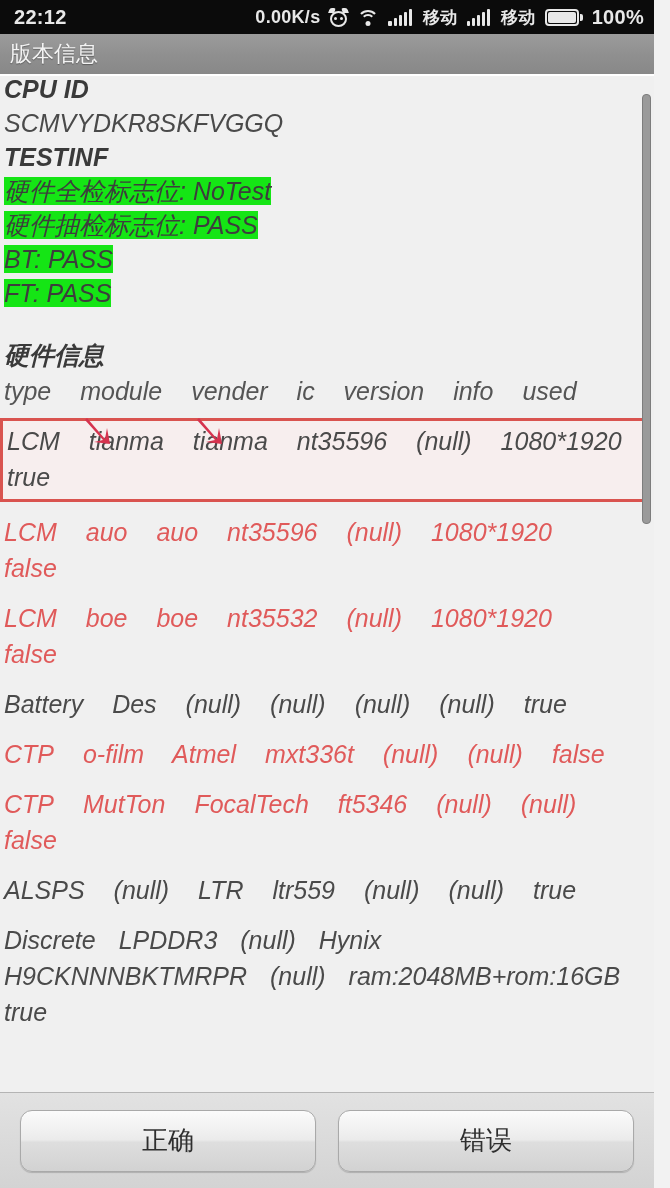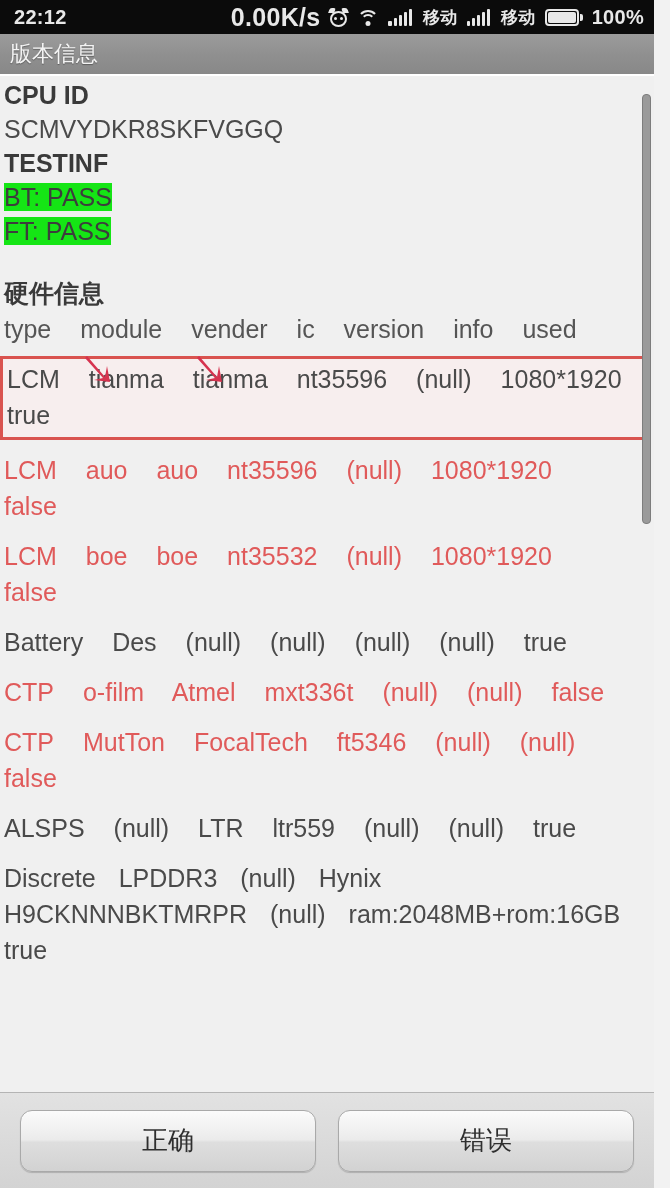--- a/index.html
+++ b/index.html
@@ -22,21 +22,21 @@
     background: #0b0b0b;
     color: #e8e8e8;
     display: flex; align-items: center;
     padding: 0 10px 0 14px;
     font-size: 20px; font-weight: bold;
     letter-spacing: .3px;
   }
   #statusbar .clock { flex: 0 0 auto; }
   #statusbar .spacer { flex: 1 1 auto; }
   #statusbar .sb-item { margin-left: 9px; display: flex; align-items: center; }
-  #statusbar .netspeed { font-size: 25px; font-weight: bold; }
+  #statusbar .netspeed { font-size: 18px; font-weight: bold; }
   .cn { font-size: 17px; font-weight: bold; }
 
   .ic { display: inline-block; }
   
   .alarm-ic { width: 19px; height: 19px; position: relative; }
   .alarm-ic .body {
     position: absolute; left: 1px; top: 3px; width: 17px; height: 16px;
     border: 2.5px solid #e8e8e8; border-radius: 50%;
   }
   .alarm-ic .ear-l, .alarm-ic .ear-r {
@@ -105,21 +105,22 @@
     color: #f4f4f4; font-size: 22px; font-weight: normal;
     text-shadow: 0 1px 1px rgba(0,0,0,.35);
   }
 
   
   #content {
     position: relative;
     flex: 1 1 auto;
     background: #f0f0f0;
     overflow: hidden;
-    padding: 12px 0 0 4px;
+    padding: 6px 0 0 4px;
+    font-style: italic;
   }
   .info-line {
     font-size: 25px; color: #4a4a4a; line-height: 34px;
     white-space: nowrap;
   }
   .info-line.bold { font-weight: bold; color: #3a3a3a; }
   .info-line.clipped-top { margin-top: -10px; }
   .hl { background: #15e515; }
   .hl-text { color: #3d3d3d; }
 
@@ -247,20 +248,26 @@
   <div id="titlebar">
     <span class="title">版本信息</span>
   </div>
 
   <div id="content">
 
     <div class="info-line bold clipped-top">CPU ID</div>
     <div class="info-line">SCMVYDKR8SKFVGGQ</div>
     <div class="info-line bold">TESTINF</div>
 
+    <div class="info-line">
+      <span class="hl hl-text">硬件全检标志位: NoTest</span>
+    </div>
+    <div class="info-line">
+      <span class="hl hl-text">硬件抽检标志位: PASS</span>
+    </div>
     <div class="info-line">
       <span class="hl hl-text">BT: PASS</span>
     </div>
     <div class="info-line">
       <span class="hl hl-text">FT: PASS</span>
     </div>
 
     <div class="section-title">硬件信息</div>
 
     <div class="hdr-row">

